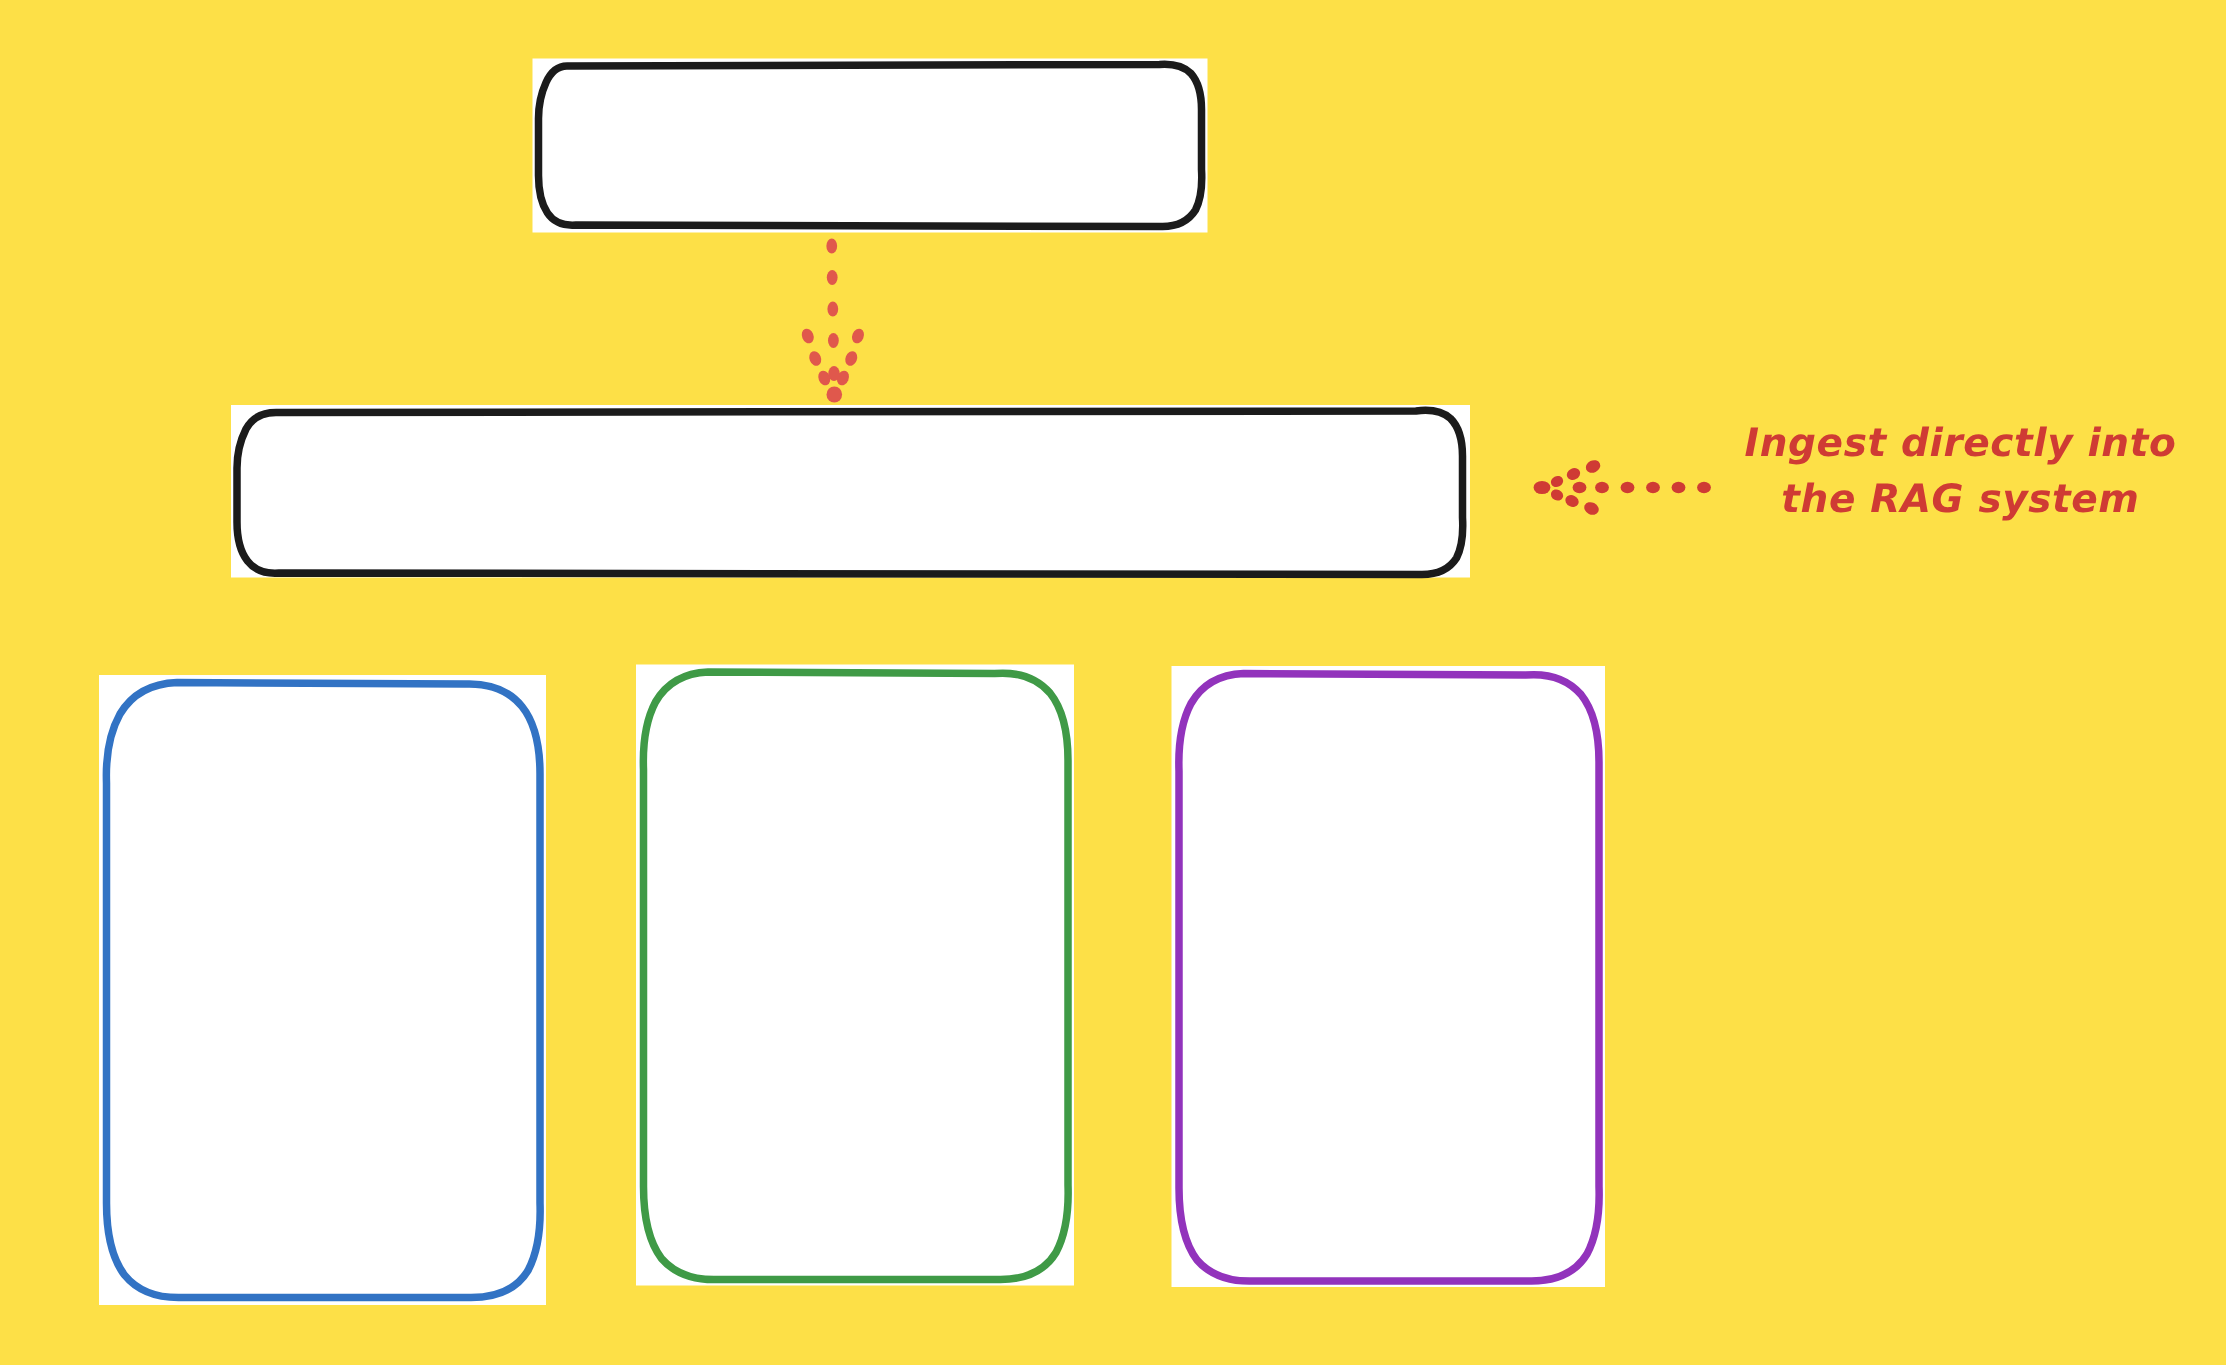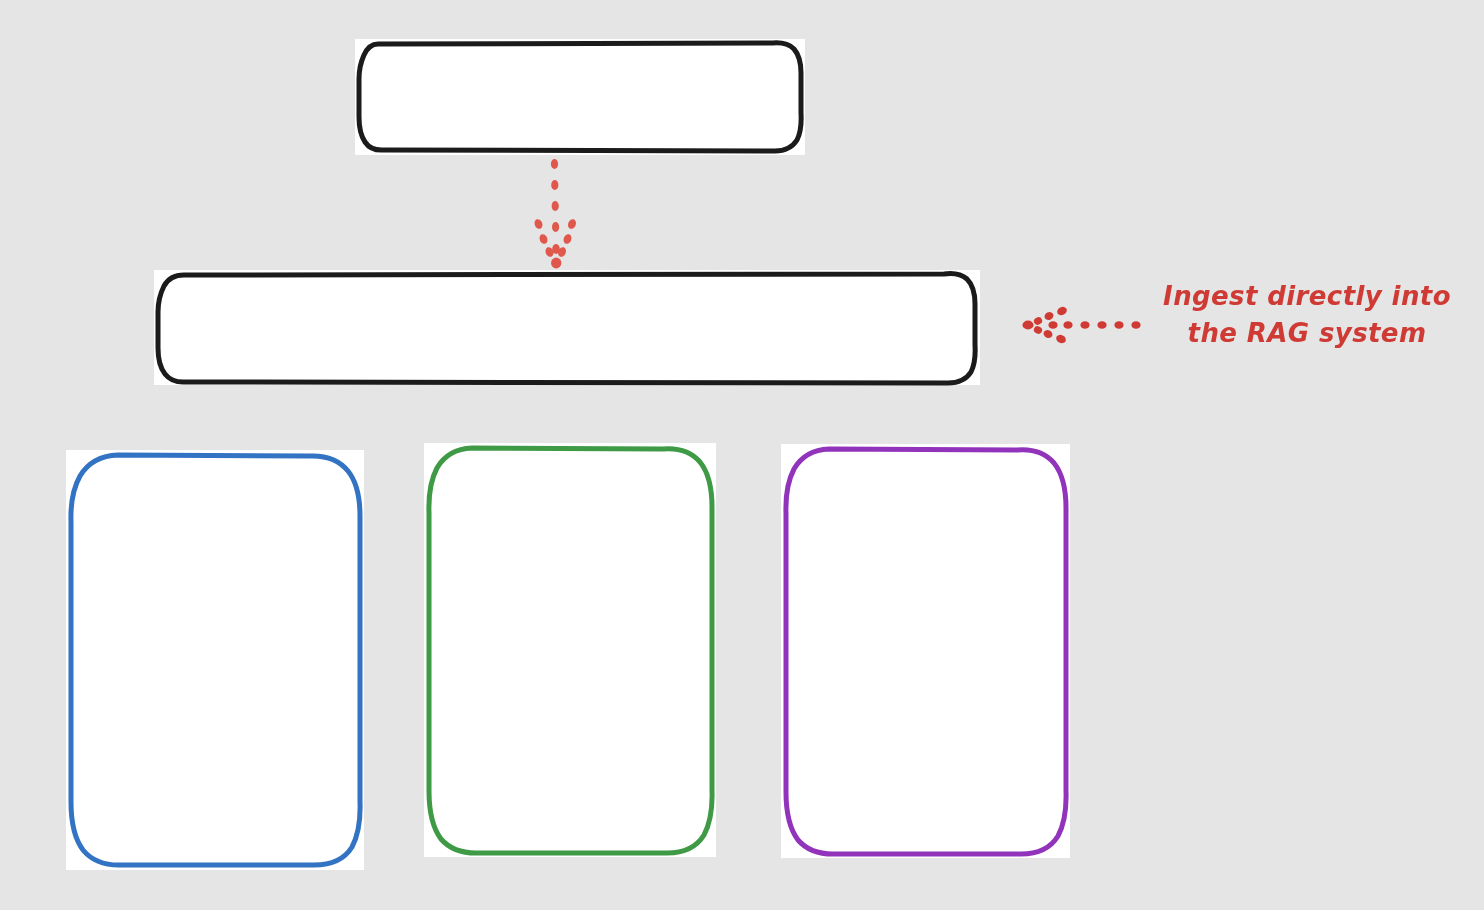--- a/index.html
+++ b/index.html
@@ -8,21 +8,21 @@
     padding: 0;
     background: #ffffff;
   }
   body {
     font-family: "DejaVu Sans", sans-serif;
   }
   #canvas {
     position: relative;
     width: 1484px;
     height: 910px;
-    background: #e5e5e5;
+    background: #fde047;
     overflow: hidden;
   }
   .node {
     position: absolute;
     box-sizing: border-box;
     display: flex;
     align-items: center;
     justify-content: center;
     text-align: center;
     background: #ffffff;

